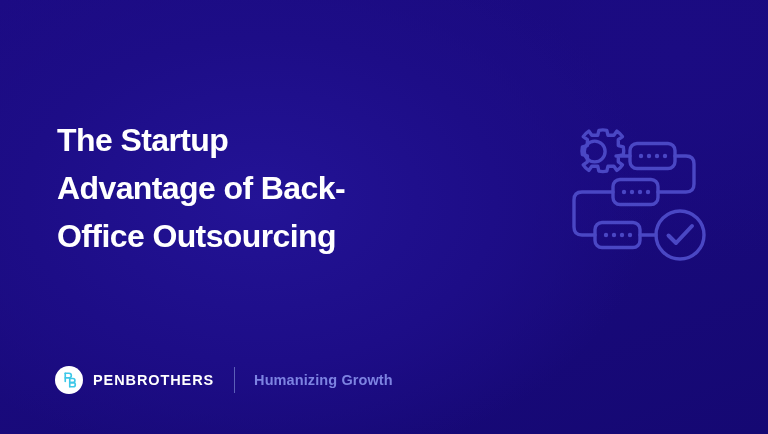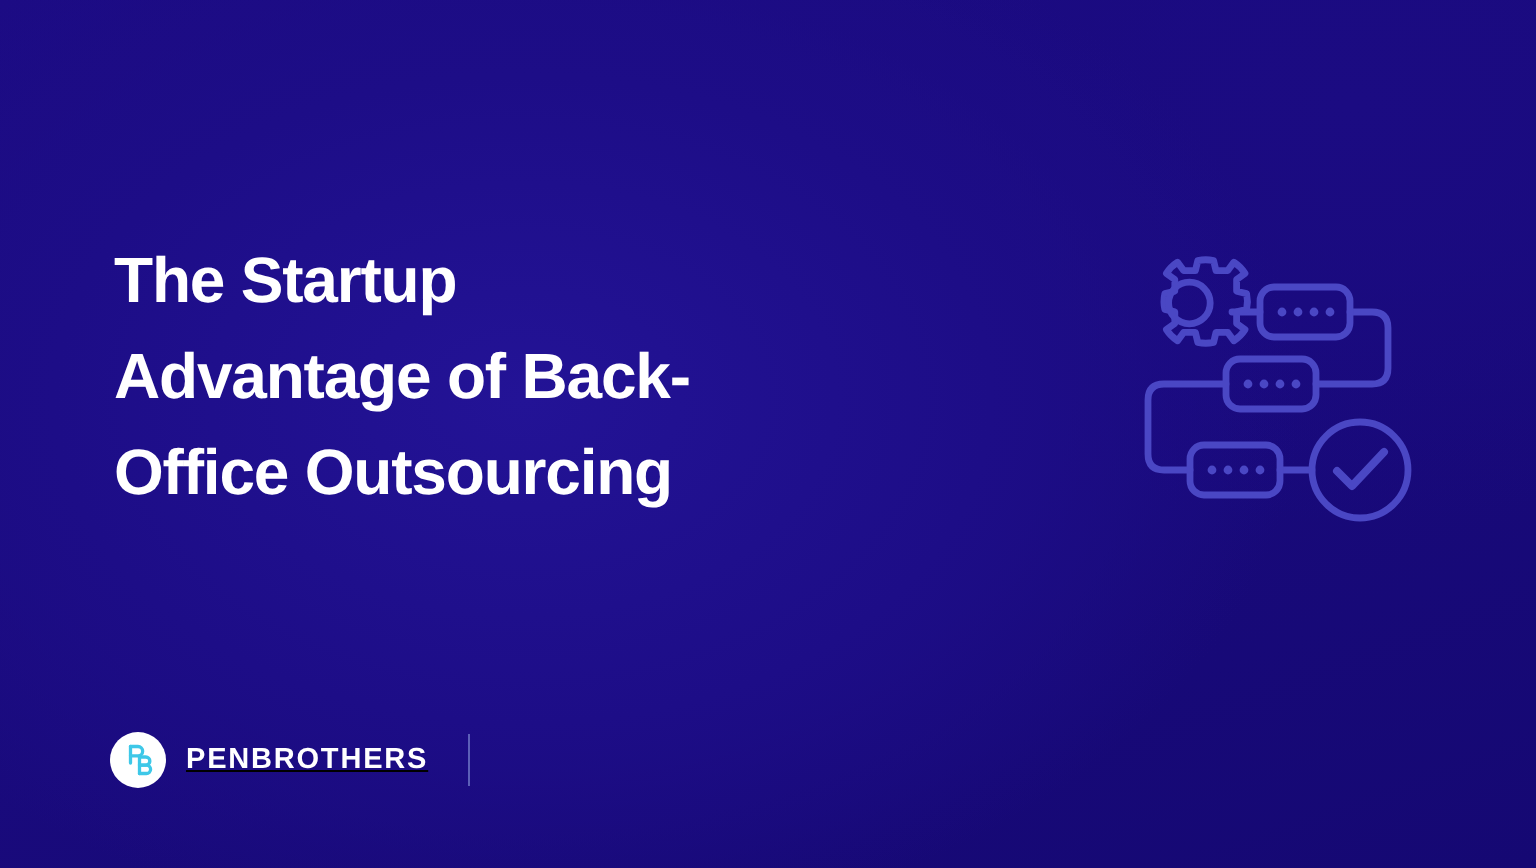--- a/index.html
+++ b/index.html
@@ -41,21 +41,20 @@
   }
 
   
   .brand-lockup {
     position: absolute;
     left: 55px;
     bottom: 37px;
     display: flex;
     align-items: center;
     height: 34px;
-    text-decoration: underline;
   }
 
   .brand-mark {
     width: 28px;
     height: 28px;
     border-radius: 50%;
     background: #ffffff;
     display: flex;
     align-items: center;
     justify-content: center;
@@ -174,15 +173,16 @@
         <path d="M13 10 v11"></path>
         <path d="M13 10 h4.2 a2.7 2.7 0 0 1 0 5.4 H13"></path>
         <path d="M13 15.4 h4.6 a2.8 2.8 0 0 1 0 5.6 H13"></path>
       </svg>
     </div>
 
     <span class="brand-name">PENBROTHERS</span>
 
     <span class="brand-divider"></span>
 
+    <span class="brand-tagline">Humanizing Growth</span>
   </div>
 
 </div>
 
 </body></html>

